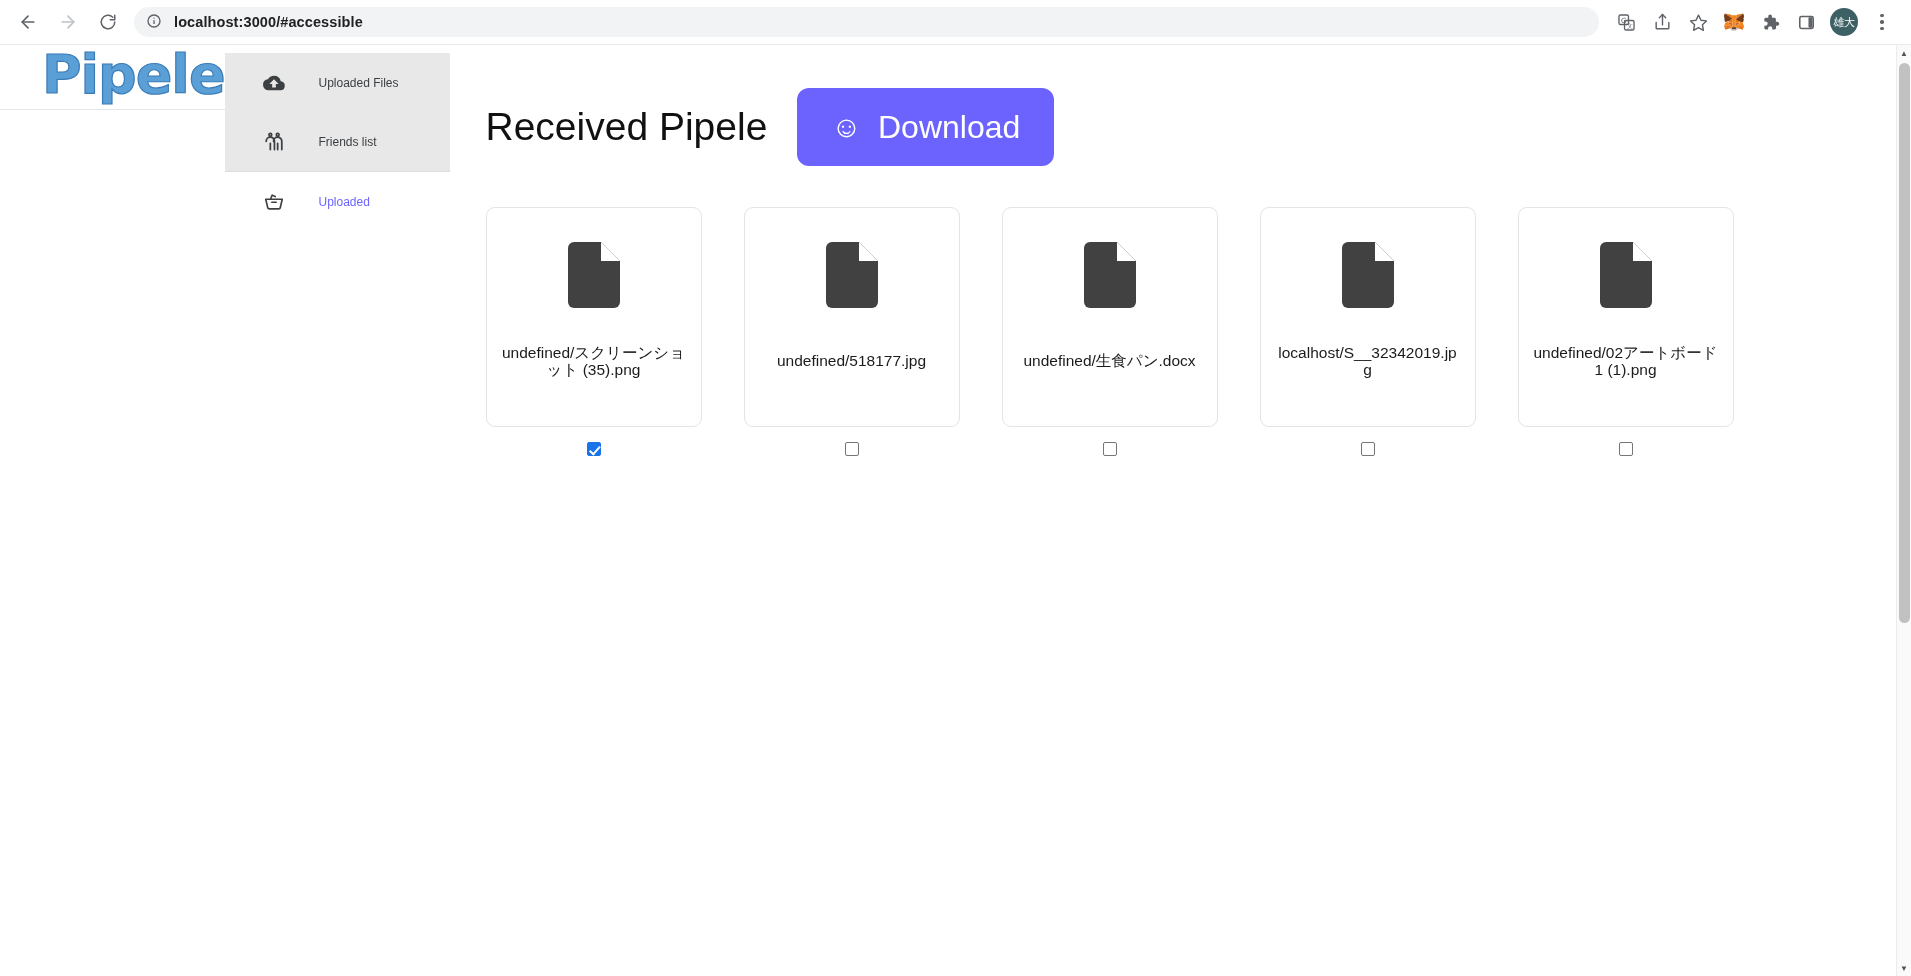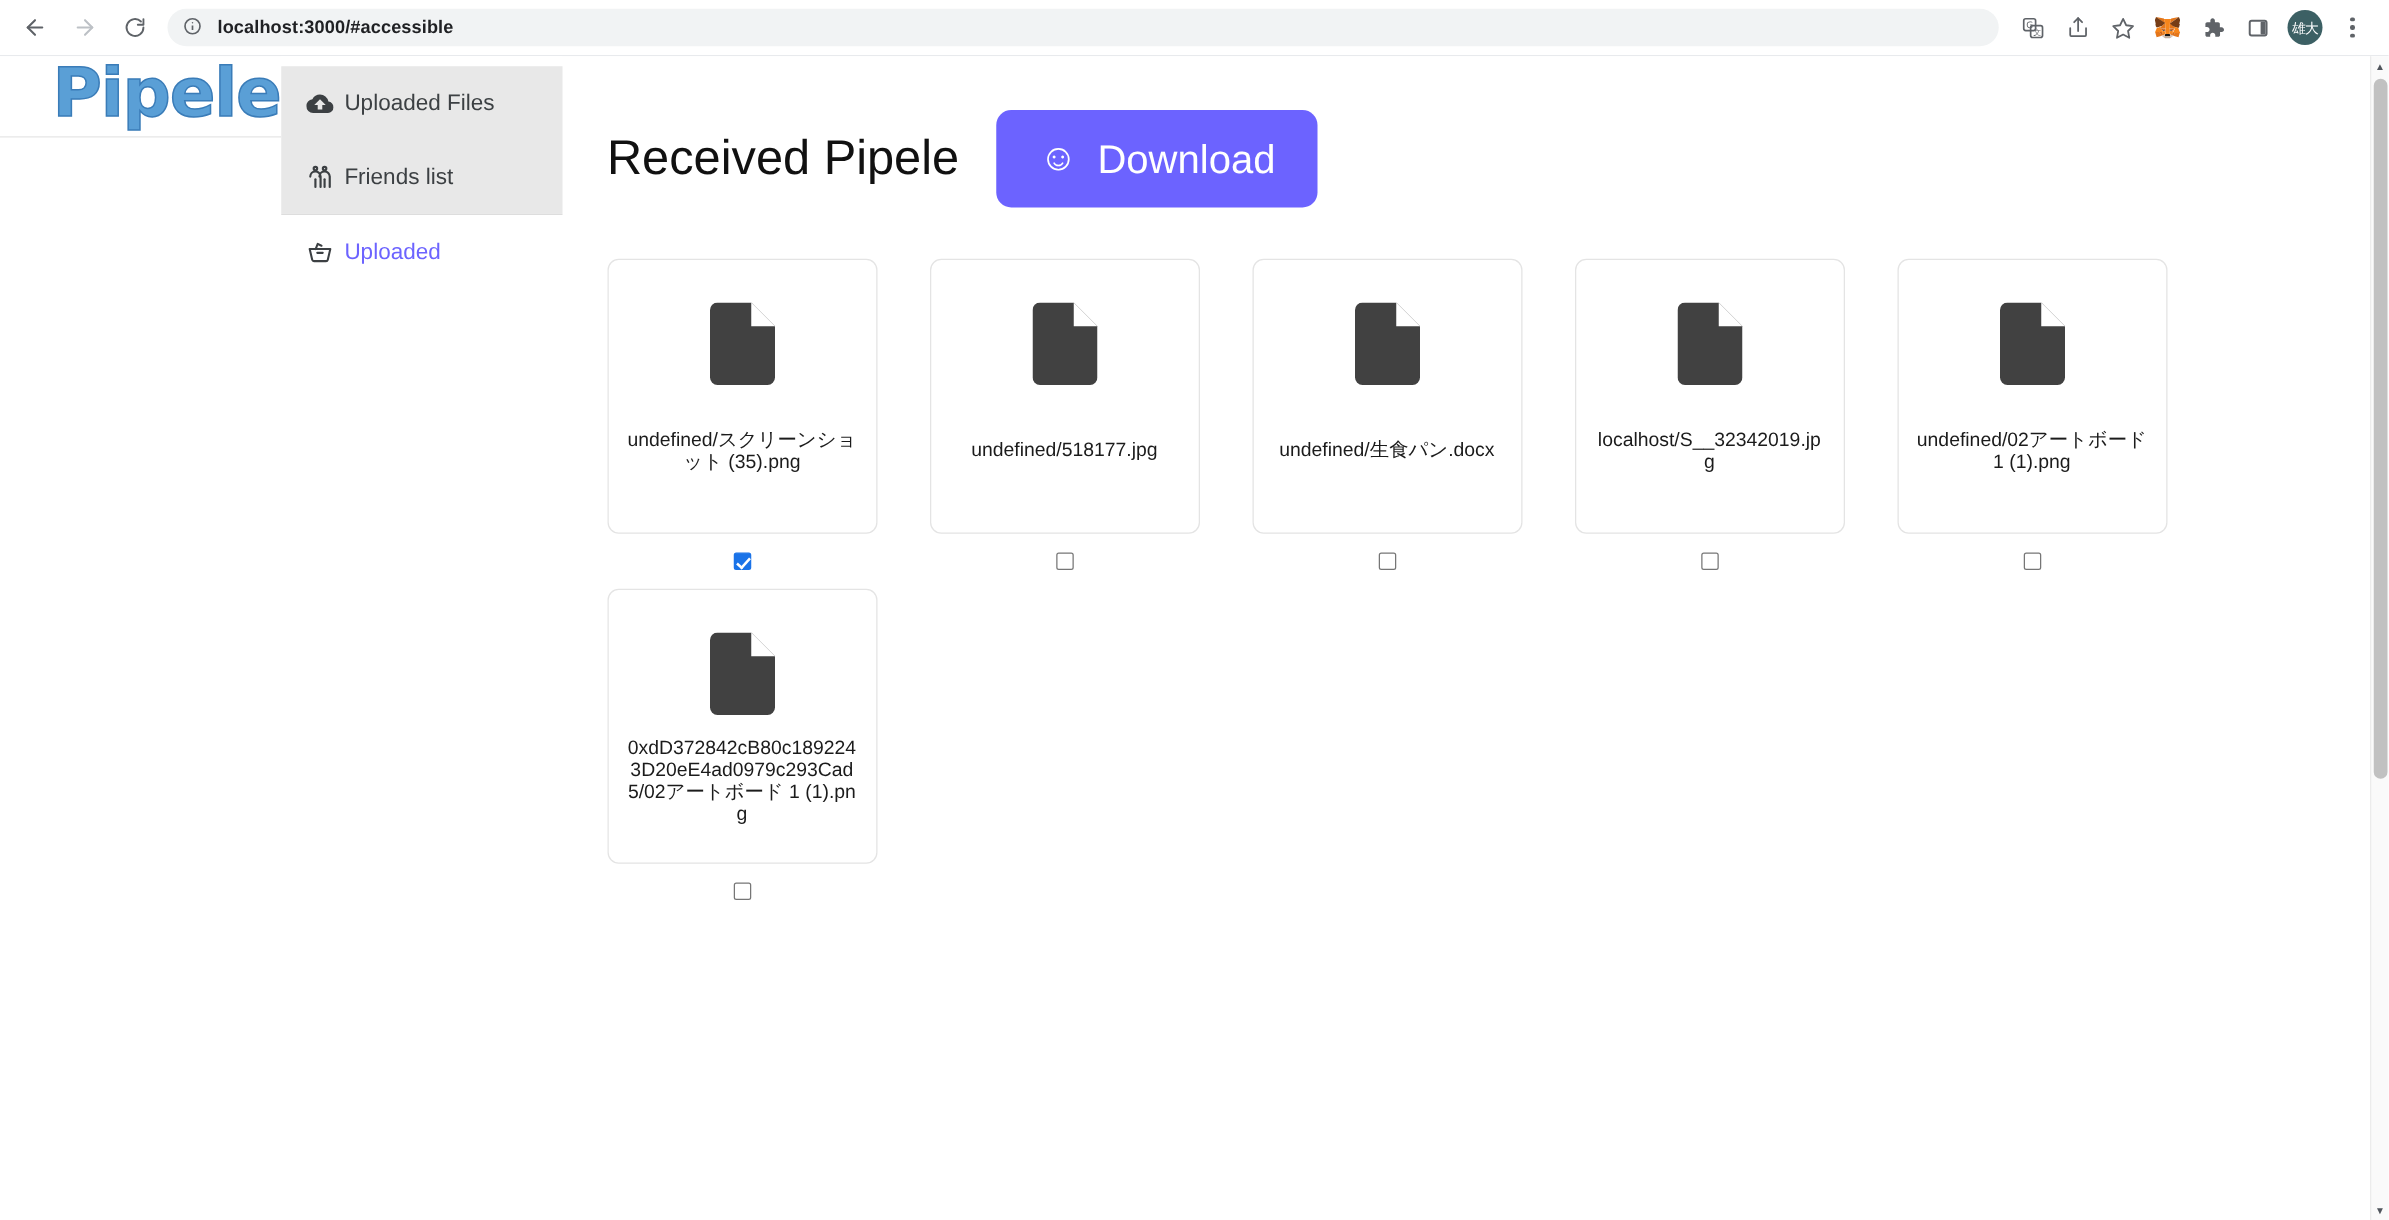--- a/index.html
+++ b/index.html
@@ -128,24 +128,24 @@
     width: 225px;
     flex: 0 0 225px;
     padding-top: 8px;
     background: #ffffff;
   }
   .side-group-shaded { background: #e8e8e8; }
   .side-item {
     height: 59px;
     display: flex;
     align-items: center;
-    padding-left: 20px;
-    gap: 9px;
+    padding-left: 38px;
+    gap: 34px;
     color: #3c4043;
-    font-size: 18px;
+    font-size: 12px;
   }
   .side-item.active { color: #6c63ff; }
   .side-icon {
     width: 22px; height: 22px;
     display: flex; align-items: center; justify-content: center;
     flex: 0 0 22px;
   }
   .side-icon svg { display: block; }
   .side-divider { height: 1px; background: #dddddd; }
 
@@ -480,32 +480,20 @@
                 <path d="M6 0h27l19 19v41a6 6 0 0 1-6 6H6a6 6 0 0 1-6-6V6a6 6 0 0 1 6-6z" fill="#414141"></path>
                 <path d="M33 0l19 19H33z" fill="#ffffff"></path>
               </svg>
             <div class="file-name">undefined/02アートボード 1 (1).png</div>
           </div>
           <div class="check-row">
             <input class="cb" type="checkbox" style="">
           </div>
         </div>
 
-        <div class="file-cell">
-          <div class="file-card">
-            <svg class="doc-icon" viewBox="0 0 52 66">
-                <path d="M6 0h27l19 19v41a6 6 0 0 1-6 6H6a6 6 0 0 1-6-6V6a6 6 0 0 1 6-6z" fill="#414141"></path>
-                <path d="M33 0l19 19H33z" fill="#ffffff"></path>
-              </svg>
-            <div class="file-name">0xdD372842cB80c1892243D20eE4ad0979c293Cad5/02アートボード 1 (1).png</div>
-          </div>
-          <div class="check-row">
-            <input class="cb" type="checkbox" style="">
-          </div>
-        </div>
 
       </div>
     </main>
   </div>
 
   <div class="scrollbar">
     <div class="sb-arrow">▲</div>
     <div class="sb-thumb"></div>
     <div class="sb-arrow down">▼</div>
   </div>

